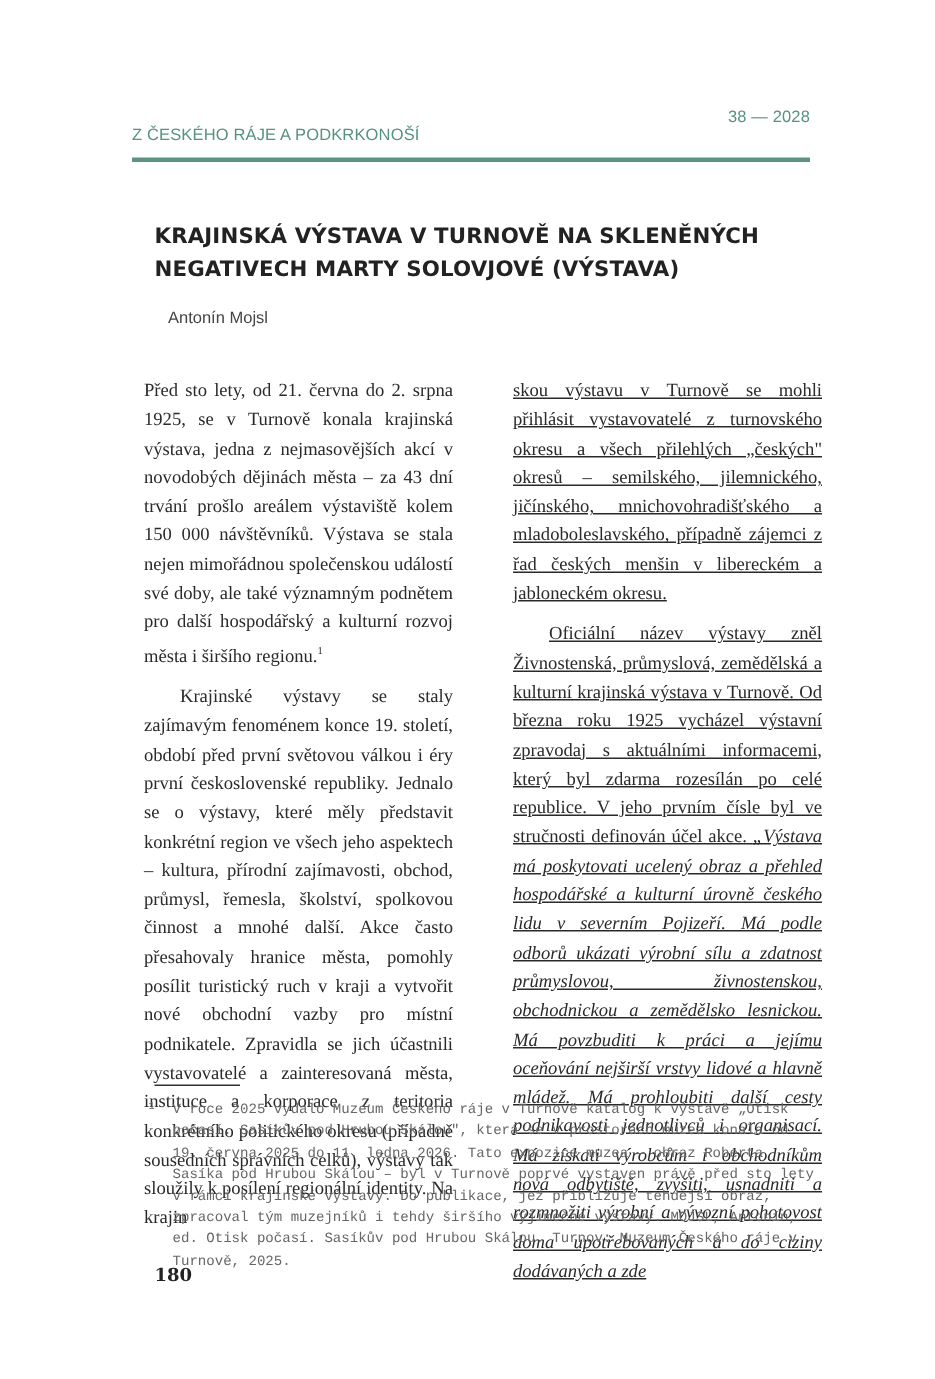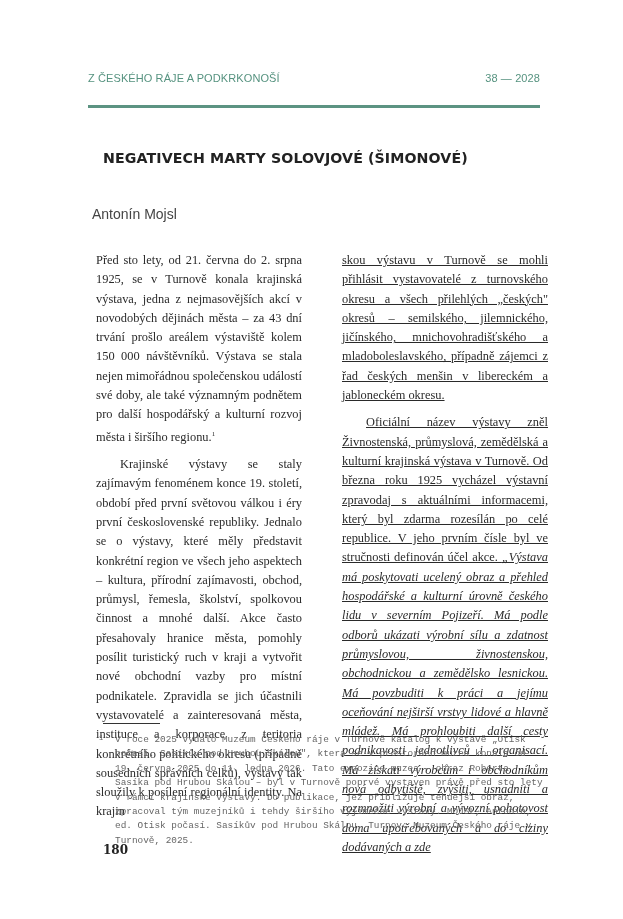--- a/index.html
+++ b/index.html
@@ -1,26 +1,26 @@
 <!DOCTYPE html>
 <html><head>
 <meta charset="utf-8">
 <style>
   html, body { margin: 0; padding: 0; background: #ffffff; }
   body { width: 623px; height: 919px; position: relative; overflow: hidden; }
   .header { position: absolute; left: 88px; top: 72px; width: 452px; height: 16px;
     font-family: "Liberation Sans", sans-serif; font-size: 11px; color: #55927f; letter-spacing: 0.1px; }
-  .header .journal { position: absolute; left: 0; top: 0; }
+  .header .journal { position: absolute; left: 0; top: 12px; }
   .header .issue { position: absolute; right: 0; top: 0; }
   .rule { position: absolute; left: 88px; top: 105px; width: 452px; height: 3px; background: #5c9382; }
   .title { position: absolute; left: 103px; top: 147px; width: 440px;
     font-family: "DejaVu Sans", sans-serif; font-weight: bold; font-size: 14.2px; line-height: 22px;
     color: #222; letter-spacing: 0.1px; }
-  .author { position: absolute; left: 92px; top: 206px; font-family: "Liberation Sans", sans-serif;
-    font-size: 14px; color: #444; }
+  .author { position: absolute; left: 112px; top: 206px; font-family: "Liberation Sans", sans-serif;
+    font-size: 11px; color: #444; }
   .col { position: absolute; top: 243px; width: 222px; font-family: "Liberation Serif", serif;
     font-size: 12.4px; line-height: 19.3px; color: #2a2a2a; text-align: justify; }
   .col.left { left: 88px; }
   .col.right { left: 334px; text-decoration: underline; }
   .col p { margin: 8px; }
   .col p.indent { text-indent: 24px; }
   .col em { font-style: italic; }
   .sep { position: absolute; left: 103px; top: 723px; width: 57px; height: 1px; background: #333; }
   .footnote { position: absolute; left: 103px; top: 733px; width: 440px; font-family: Liberation Mono, monospace;
     font-size: 9.4px; line-height: 14.4px; color: #666; }
@@ -33,21 +33,22 @@
 </head>
 <body>
 
 <div class="header">
   <span class="journal">Z ČESKÉHO RÁJE A PODKRKONOŠÍ</span>
   <span class="issue">38 — 2028</span>
 </div>
 <div class="rule"></div>
 
 <div class="title">
-  <div>NEGATIVECH MARTY SOLOVJOVÉ (ŠIMONOVÉ)</div>
+  <div>KRAJINSKÁ VÝSTAVA V TURNOVĚ NA SKLENĚNÝCH</div>
+  <div>NEGATIVECH MARTY SOLOVJOVÉ (VÝSTAVA)</div>
 </div>
 <div class="author">Antonín Mojsl</div>
 
 <div class="col left">
   <p><span>Před sto lety, od 21. června do 2. srpna 1925, se v Turnově konala krajinská výstava, jedna z nejmasovějších akcí v novodobých dějinách města – za 43 dní trvání prošlo areálem výstaviště kolem 150 000 návštěvníků. Výstava se stala nejen mimořádnou společenskou událostí své doby, ale také významným podnětem pro další hospodářský a kulturní rozvoj města i širšího regionu.</span><sup>1</sup></p>
   <p class="indent">Krajinské výstavy se staly zajímavým fenoménem konce 19. století, období před první světovou válkou i éry první československé republiky. Jednalo se o výstavy, které měly představit konkrétní region ve všech jeho aspektech – kultura, přírodní zajímavosti, obchod, průmysl, řemesla, školství, spolkovou činnost a mnohé další. Akce často přesahovaly hranice města, pomohly posílit turistický ruch v kraji a vytvořit nové obchodní vazby pro místní podnikatele. Zpravidla se jich účastnili vystavovatelé a zainteresovaná města, instituce a korporace z teritoria konkrétního politického okresu (případně sousedních správních celků), výstavy tak sloužily k posílení regionální identity. Na krajin</p>
 </div>
 
 <div class="col right">
   <p>skou výstavu v Turnově se mohli přihlásit vystavovatelé z turnovského okresu a všech přilehlých „českých" okresů – semilského, jilemnického, jičínského, mnichovohradišťského a mladoboleslavského, případně zájemci z řad českých menšin v libereckém a jabloneckém okresu.</p>

